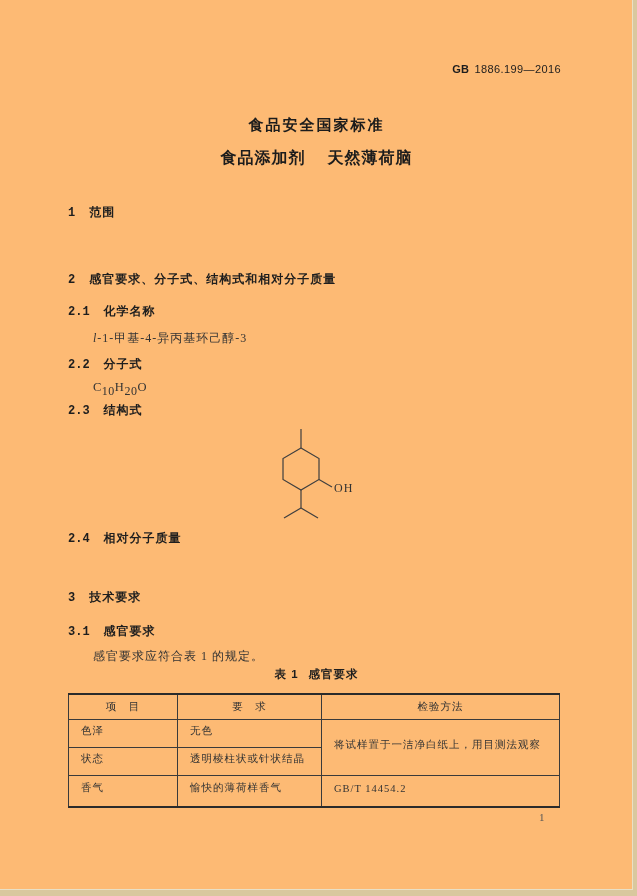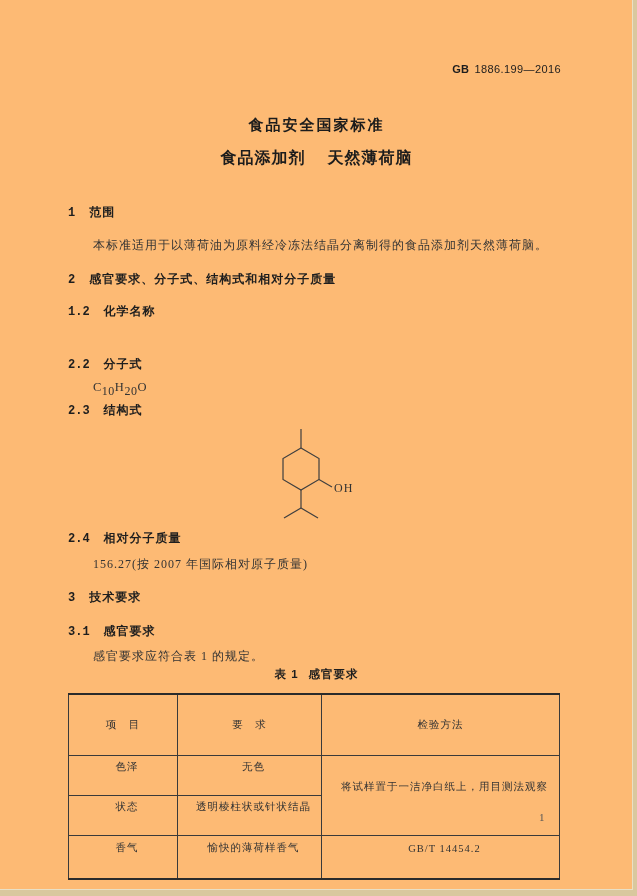--- a/index.html
+++ b/index.html
@@ -61,26 +61,26 @@
     position:absolute;top:693px;left:68px;
     width:491px;border-collapse:collapse;
     font-size:10.5px;letter-spacing:1px;color:#333;
     table-layout:fixed;
   }
   table.t1 col.c1{width:109px;}
   table.t1 col.c2{width:144px;}
   table.t1 col.c3{width:238px;}
   table.t1 th,table.t1 td{
     border:1px solid #3a3a3a;
-    padding:2px 4px 20px 12px;
-    text-align:center;vertical-align:middle;
+    padding:2px 4px 8px 12px;
+    text-align:left;vertical-align:middle;
     font-weight:normal;height:17px;
     overflow:hidden;white-space:nowrap;
   }
-  table.t1 th{text-align:center;height:20px;padding:20px 4px;}
+  table.t1 th{text-align:center;height:20px;padding:2px 4px;}
   table.t1{border-top:2px solid #2b2b2b;}
   table.t1 tr.last td{height:20px;border-bottom:2px solid #2b2b2b;margin-top:18px;}
   .page-num{
     top:811px;left:539px;font-size:11px;color:#555;
   }
   .struct{left:266px;top:423px;}
   .struct line{stroke:#3f3f3f;stroke-width:1.2;}
   .struct polyline{stroke:#3f3f3f;stroke-width:1.2;fill:none;}
   .struct text{
     font-family:"Liberation Serif","DejaVu Serif",serif;
@@ -100,30 +100,32 @@
   <div class="abs doc-title">食品安全国家标准</div>
 
   <div class="abs doc-subtitle">
     <span>食品添加剂</span><span class="gap"></span><span>天然薄荷脑</span>
   </div>
 
   <div class="abs sec" style="top:204px">
     <span class="sec-num">1</span><span>范围</span>
   </div>
 
-  <div class="abs body-text indent2" style="top:237px">本标准适用于以薄荷油为原料经冷冻法结晶分离制得的食品添加剂天然薄荷脑。</div>
 
   <div class="abs sec" style="top:271px">
     <span class="sec-num">2</span><span>感官要求、分子式、结构式和相对分子质量</span>
   </div>
 
   <div class="abs sec" style="top:303px">
-    <span class="sec-num">1.2</span><span>化学名称</span>
-  </div>
-
+    <span class="sec-num">2.1</span><span>化学名称</span>
+  </div>
+
+  <div class="abs body-text at93" style="top:330px">
+    <span class="ital">l</span><span>-1-甲基-4-异丙基环己醇-3</span>
+  </div>
 
   <div class="abs sec" style="top:356px">
     <span class="sec-num">2.2</span><span>分子式</span>
   </div>
 
   <div class="abs formula at93" style="top:380px">
     <span>C</span><sub>10</sub><span>H</span><sub>20</sub><span>O</span>
   </div>
 
   <div class="abs sec" style="top:402px">
@@ -141,21 +143,20 @@
 
     <line x1="35" y1="67" x2="35" y2="85"></line>
     <line x1="35" y1="85" x2="18" y2="95"></line>
     <line x1="35" y1="85" x2="52" y2="95"></line>
   </svg>
 
   <div class="abs sec" style="top:530px">
     <span class="sec-num">2.4</span><span>相对分子质量</span>
   </div>
 
-  <div class="abs body-text at93" style="top:556px">156.27(按 2007 年国际相对原子质量)</div>
 
   <div class="abs sec" style="top:589px">
     <span class="sec-num">3</span><span>技术要求</span>
   </div>
 
   <div class="abs sec" style="top:623px">
     <span class="sec-num">3.1</span><span>感官要求</span>
   </div>
 
   <div class="abs body-text indent2" style="top:648px">感官要求应符合表 1 的规定。</div>

